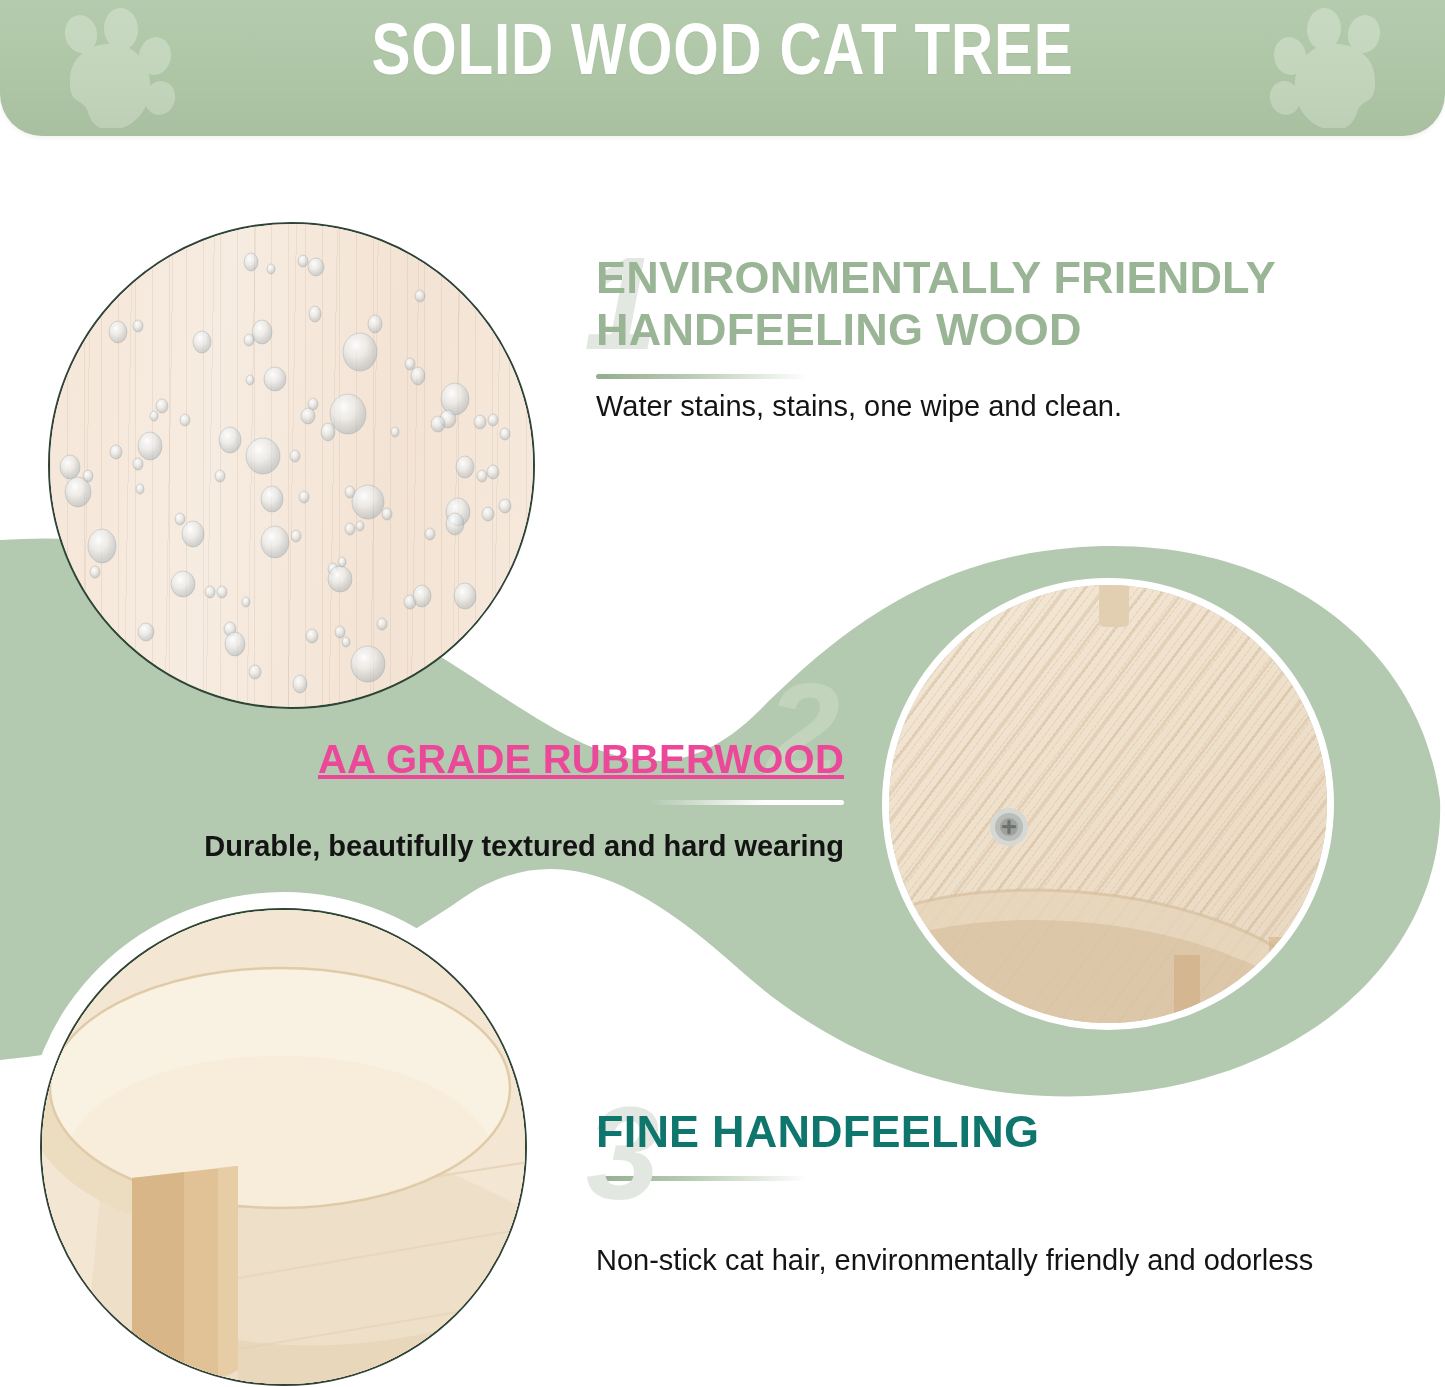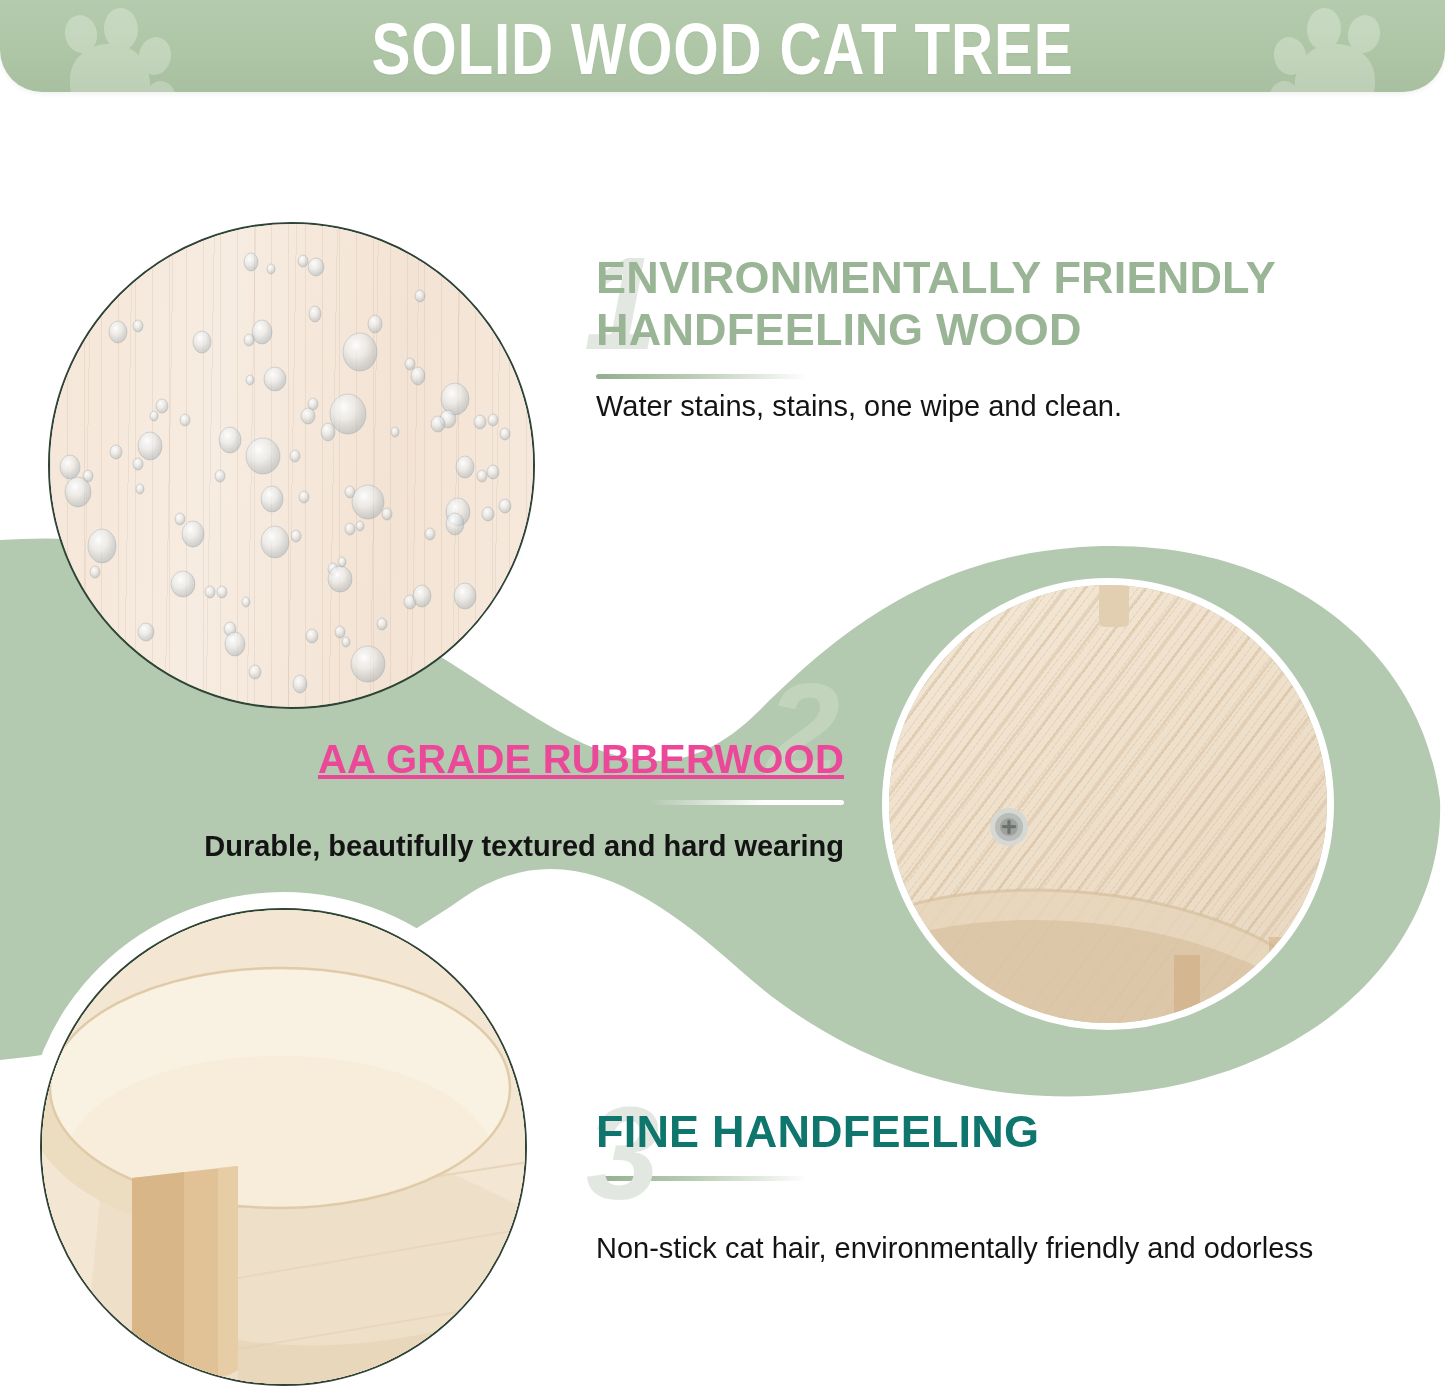--- a/index.html
+++ b/index.html
@@ -5,21 +5,21 @@
   * { margin:0; padding:0; box-sizing:border-box; }
   html,body{ background:#ffffff; }
   body{
     width:1445px; height:1387px;
     font-family:"Liberation Sans", sans-serif;
     position:relative; overflow:hidden;
   }
 
   
   #title-banner{
-    position:absolute; left:0; top:0; width:1445px; height:92px;
+    position:absolute; left:0; top:0; width:1445px; height:136px;
     background:#aec6a6;
     border-bottom-left-radius:42px; border-bottom-right-radius:42px;
     overflow:hidden;
     z-index:6;
     box-shadow:0 2px 5px rgba(0,0,0,0.06);
   }
   #title-banner .sheen{
     position:absolute; inset:0;
     background:linear-gradient(180deg, rgba(255,255,255,.09) 0%, rgba(255,255,255,0) 55%, rgba(0,0,0,.035) 100%);
     pointer-events:none;
@@ -145,21 +145,21 @@
   #feature-rubberwood .body-text{ margin-top:22px;font-weight:bold; }
 
   
   #feature-handfeeling{ left:596px; top:1106px; width:760px; }
   #feature-handfeeling .num{ left:-10px; top:-18px; color:#e3e7e1; }
   #feature-handfeeling .heading{ color:#0f766e; }
   #feature-handfeeling .divider{
     width:212px;
     background:linear-gradient(90deg,#93ad8e 0%, #b9ccb4 45%, rgba(255,255,255,0) 100%);
   }
-  #feature-handfeeling .body-text{ margin-top:48px; }
+  #feature-handfeeling .body-text{ margin-top:60px; }
 </style>
 </head>
 <body>
 
 <svg id="s-curve" viewBox="0 0 1445 620" preserveAspectRatio="none" xmlns="http://www.w3.org/2000/svg">
   <path d="M0,40
            C 150,30 300,70 430,150
            C 560,230 650,320 760,210
            C 840,130 930,60 1070,48
            C 1270,30 1420,140 1440,300

